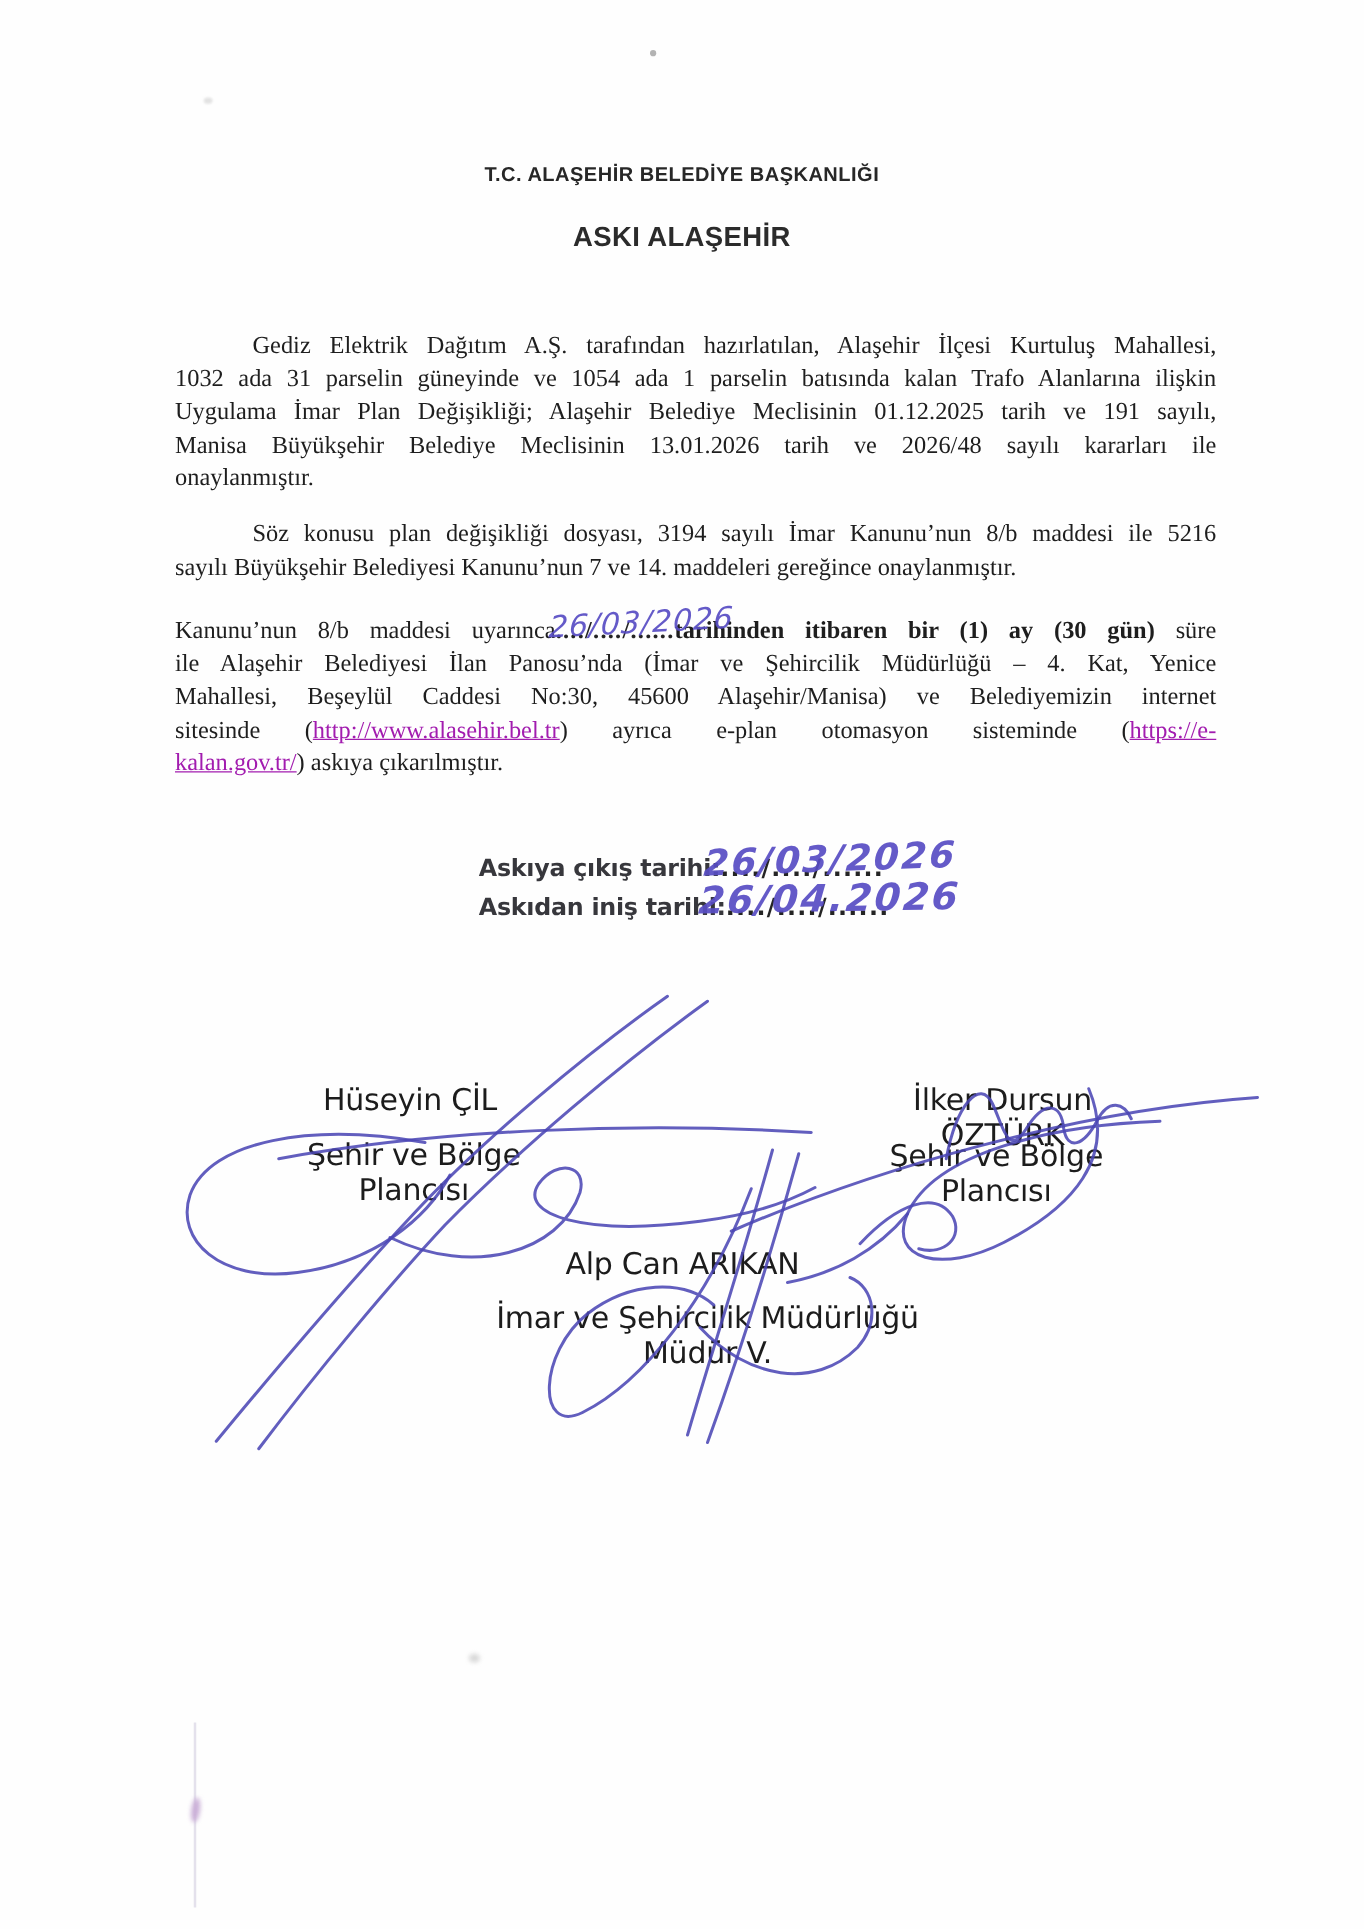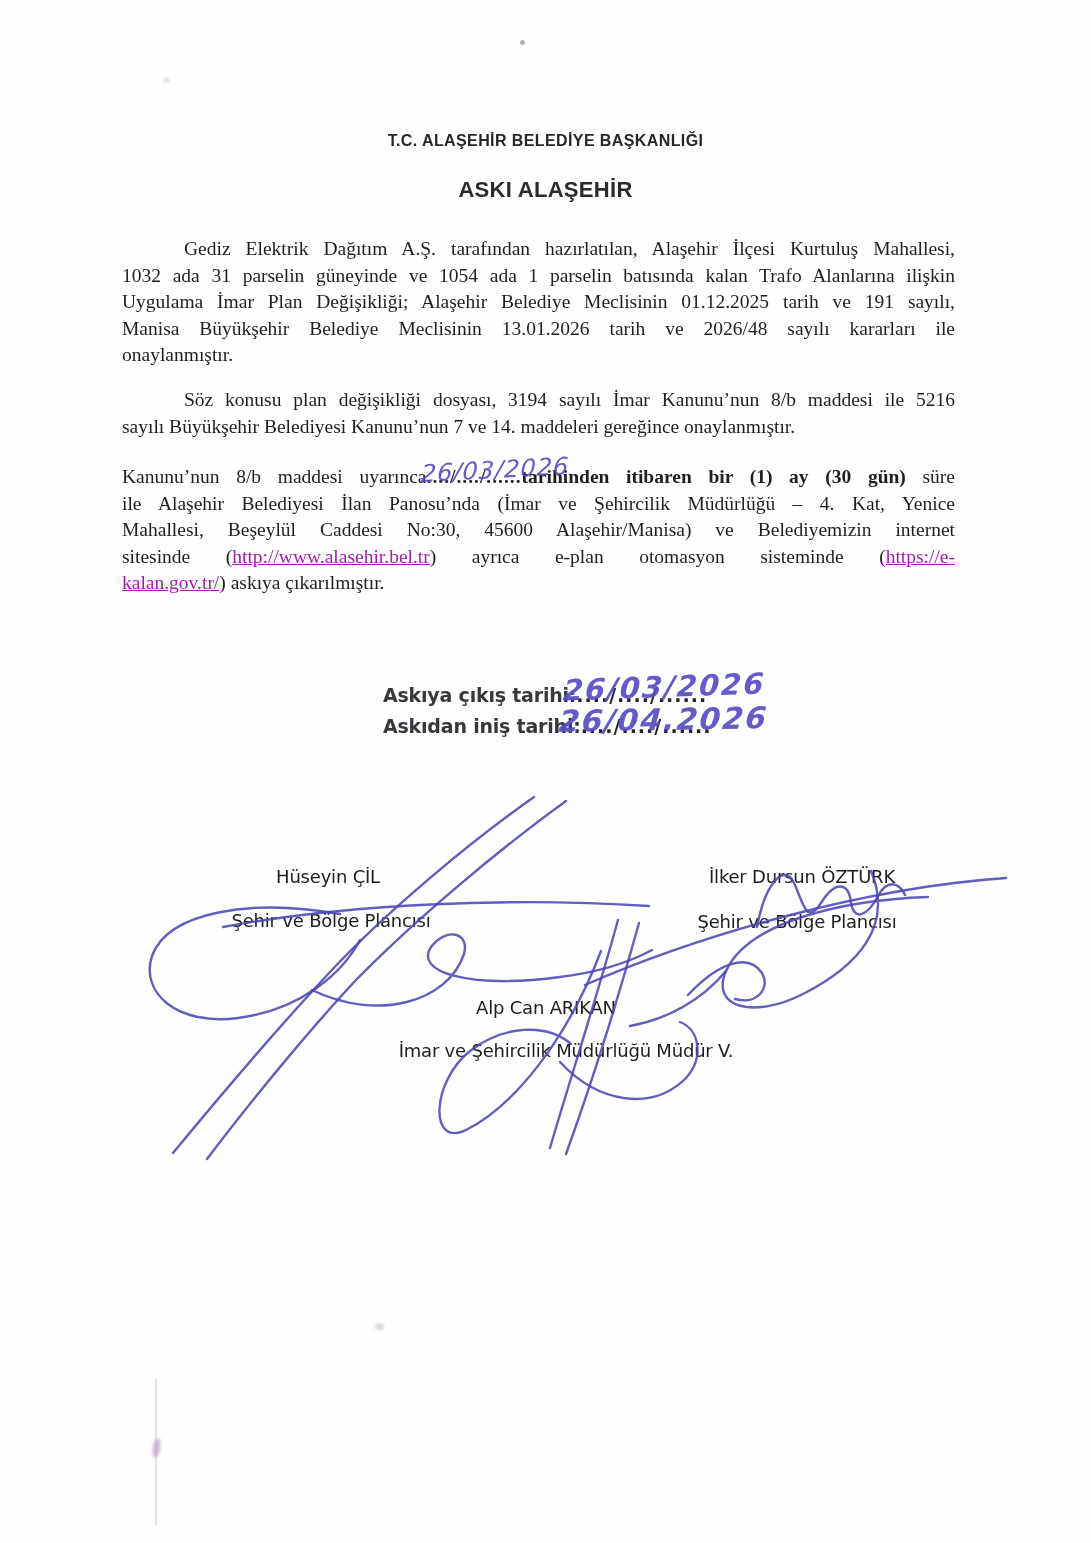--- a/index.html
+++ b/index.html
@@ -12,21 +12,21 @@
     position:absolute;left:0;top:132px;width:100%;text-align:center;margin:0;
     font-family:"Liberation Sans",sans-serif;font-weight:bold;font-size:16px;
     letter-spacing:.4px;color:#272727;
   }
   .doc-subtitle{
     position:absolute;left:0;top:177px;width:100%;text-align:center;margin:0;
     font-family:"Liberation Sans",sans-serif;font-weight:bold;font-size:22px;
     letter-spacing:.3px;color:#2b2b2b;
   }
   
-  .para{position:absolute;left:122px;width:833px;font-size:19.5px;line-height:26.5px;}
+  .para{position:absolute;left:140px;width:833px;font-size:19.5px;line-height:26.5px;margin-top:28px;}
   .p1{top:236px;} .p2{top:387px;} .p3{top:464px;}
   .line{text-align:justify;text-align-last:justify;white-space:normal;}
   .line.last{text-align-last:left;}
   .line.indent{text-indent:62px;}
   .b{font-weight:bold;}
   a.link{color:#a21caf;text-decoration:underline;cursor:pointer;}
   .dots{font-weight:bold;letter-spacing:1px;color:#242424;}
   .dots-wrap{position:relative;display:inline;}
   .hand{
     position:absolute;font-family:"DejaVu Sans",sans-serif;font-style:italic;
@@ -38,21 +38,21 @@
     position:absolute;left:383px;top:680px;
     font-family:"DejaVu Sans",sans-serif;font-weight:bold;font-size:19px;
     letter-spacing:-.2px;color:#37373c;line-height:31px;
   }
   .date-row{position:relative;white-space:nowrap;}
   .hand-d1{left:180px;top:-8px;font-size:29px;letter-spacing:2px;transform:rotate(-2deg) skewX(-6deg);}
   .hand-d2{left:176px;top:-7px;font-size:30px;letter-spacing:2px;transform:rotate(-1deg) skewX(-6deg);}
   
   .signer{
     position:absolute;text-align:center;font-family:"DejaVu Sans",sans-serif;
-    font-size:18px;color:#1c1c1c;letter-spacing:-.2px;
+    font-size:24px;color:#1c1c1c;letter-spacing:-.2px;
   }
   
   .sig-overlay{position:absolute;left:0;top:0;width:1091px;height:1543px;pointer-events:none;}
   .sig-overlay path{fill:none;stroke:#4b46b4;stroke-width:2.4;stroke-linecap:round;stroke-linejoin:round;opacity:.87;}
   
   .artifact{position:absolute;pointer-events:none;}
 </style>
 </head>
 <body>
 

